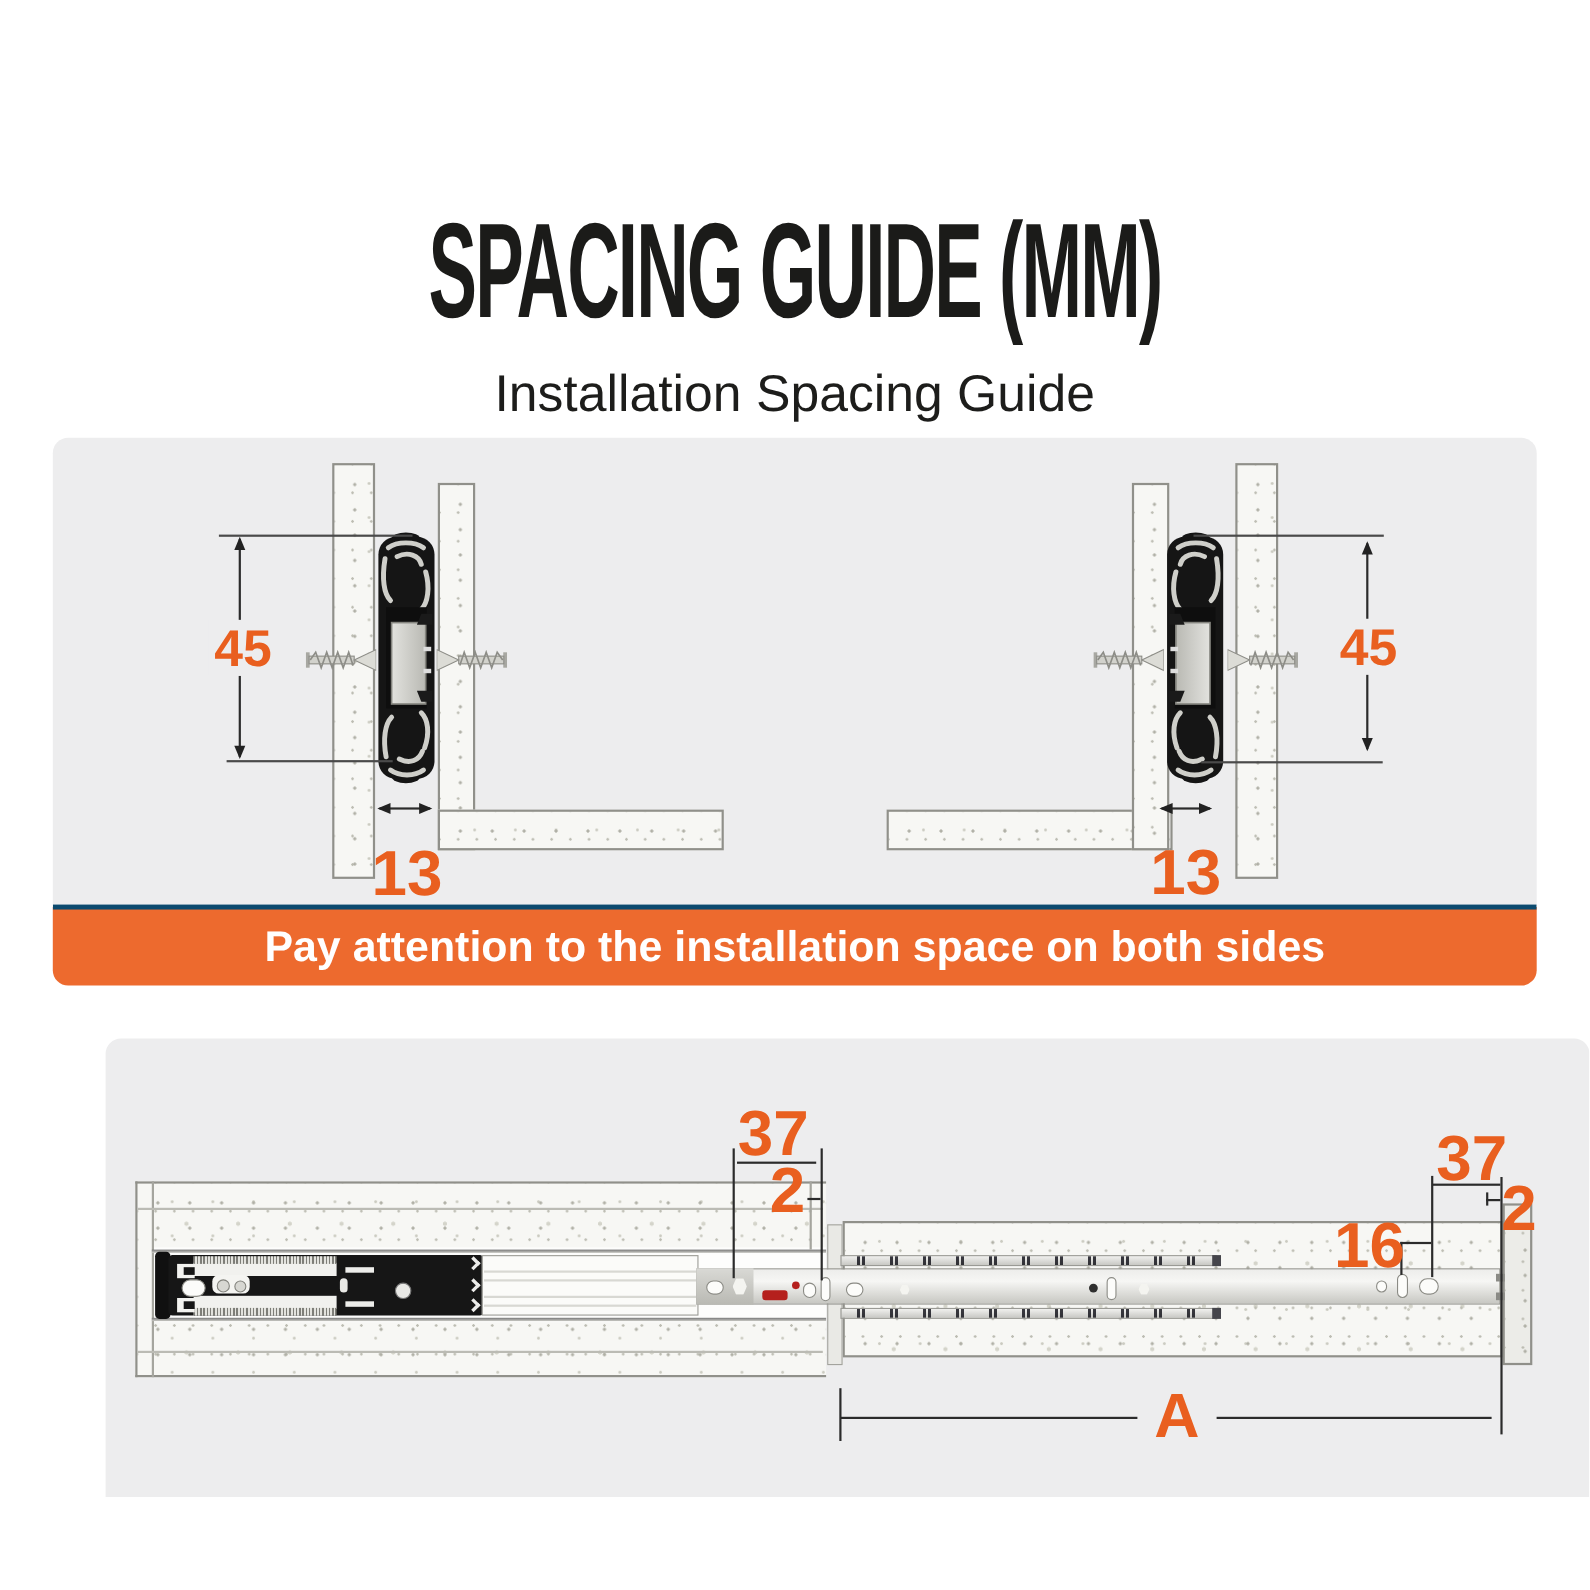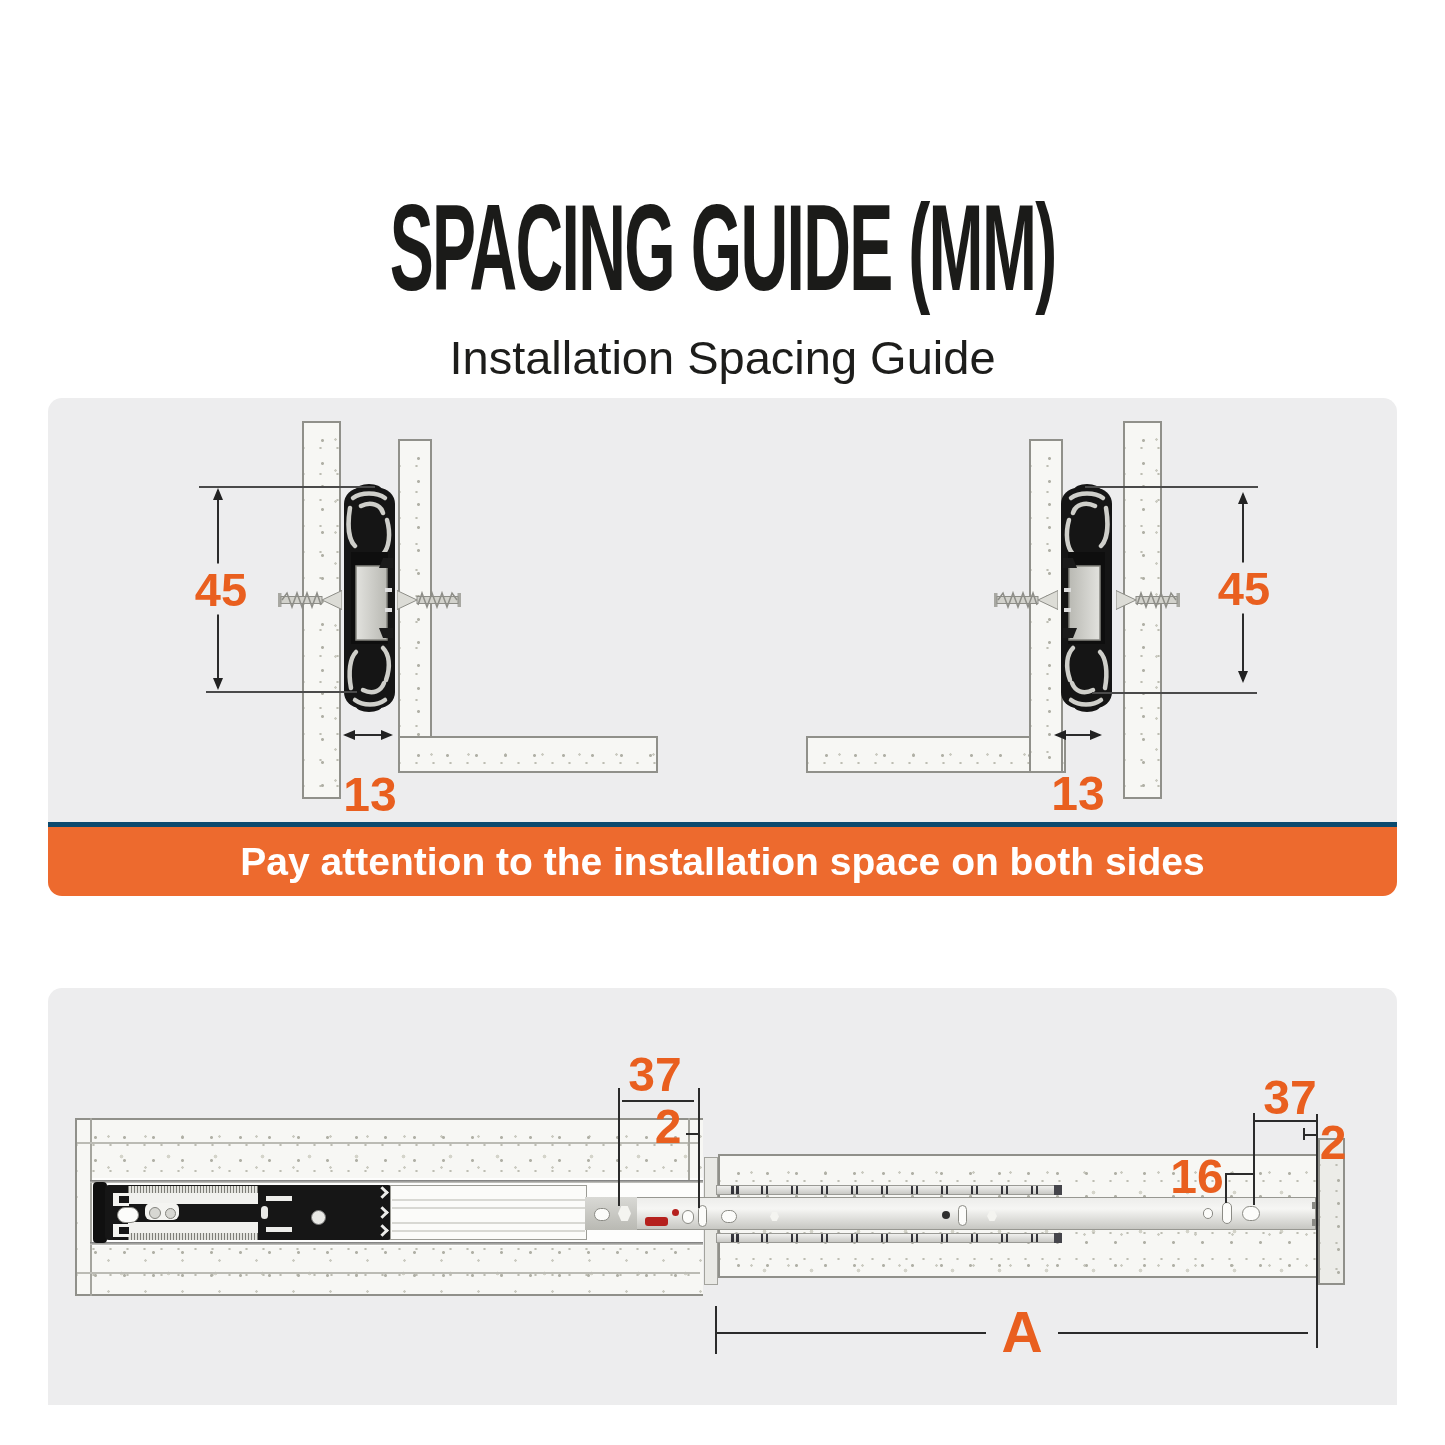--- a/index.html
+++ b/index.html
@@ -34,21 +34,21 @@
       radial-gradient(circle, #d4d4ca 0 1.6px, transparent 2.2px);
     background-size:29px 23px,37px 31px,17px 26px,47px 39px;
     background-position:4px 6px,13px 1px,8px 12px,21px 17px;}
   .board.lite{background-color:#ececE8;}
   
   .dline{position:absolute;background:#2b2b2b;z-index:20;}
   .xline{position:absolute;background:#4a4a4a;z-index:20;}
   .dim{position:absolute;transform:translate(-50%,-50%);font-weight:bold;color:var(--dim-orange);z-index:21;line-height:1;}
   .dim.bg{background:var(--panel-gray);padding:2px 5px;}
   .s46{font-size:47px;}
-  .s44{font-size:48px;}
+  .s44{font-size:58px;}
   .s56{font-size:57px;}
   .ah{position:absolute;width:0;height:0;}
   .ah.up{left:-4px;top:-2px;border-left:5px solid transparent;border-right:5px solid transparent;border-bottom:12px solid #222;}
   .ah.down{left:-4px;bottom:-2px;border-left:5px solid transparent;border-right:5px solid transparent;border-top:12px solid #222;}
   .ah.left{top:-4px;left:-2px;border-top:5px solid transparent;border-bottom:5px solid transparent;border-right:12px solid #222;}
   .ah.right{top:-4px;right:-2px;border-top:5px solid transparent;border-bottom:5px solid transparent;border-left:12px solid #222;}
   
   .cavity{position:absolute;background:#fdfdfc;z-index:2;}
   .rail-line{position:absolute;background:linear-gradient(#777,#c9c9c4);z-index:3;}
   .black-member{position:absolute;background:#161616;border-radius:4px;z-index:4;}
@@ -195,21 +195,21 @@
       <div class="dim bg s46" style="left:1196px;top:190px;">45</div>
       <div class="dline" style="left:1008px;top:336px;width:44px;height:2px;">
         <div class="ah left"></div>
         <div class="ah right"></div>
       </div>
       <div class="dim s44" style="left:1030px;top:396px;">13</div>
     </div>
     <div class="banner" style="height:69px;">Pay attention to the installation space on both sides</div>
   </div>
 
-  <div class="panel" style="top:988px;">
+  <div class="panel" style="top:944px;margin-left:48px;">
     <div class="panel-body" style="height:417px;">
 
       <div class="board" style="left:27px;top:130px;width:628px;height:178px;border-right:none;z-index:1;"></div>
       <div class="thin" style="left:42px;top:130px;width:2px;height:178px;background:#a5a59e;"></div>
       <div class="thin" style="left:29px;top:154px;width:623px;height:2px;background:#bbbbb4;"></div>
       <div class="thin" style="left:29px;top:284px;width:623px;height:2px;background:#bbbbb4;"></div>
       <div class="cavity" style="left:42px;top:190px;width:613px;height:68px;"></div>
       <div class="rail-line" style="left:42px;top:192px;width:613px;height:3px;"></div>
       <div class="rail-line" style="left:42px;top:254px;width:613px;height:3px;"></div>
       <div class="thin" style="left:640px;top:130px;width:2px;height:62px;background:#a5a59e;"></div>

